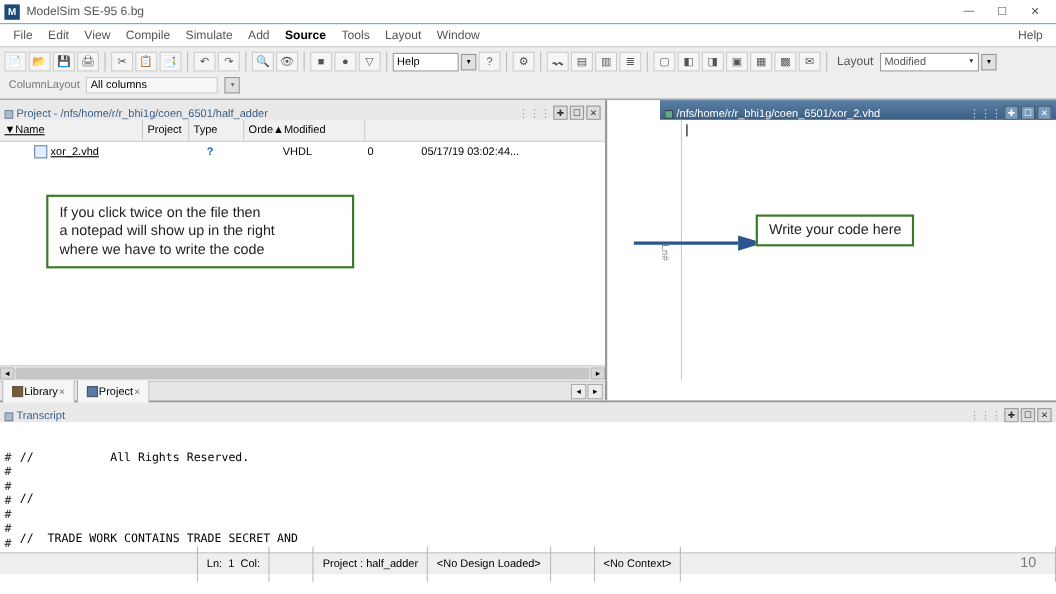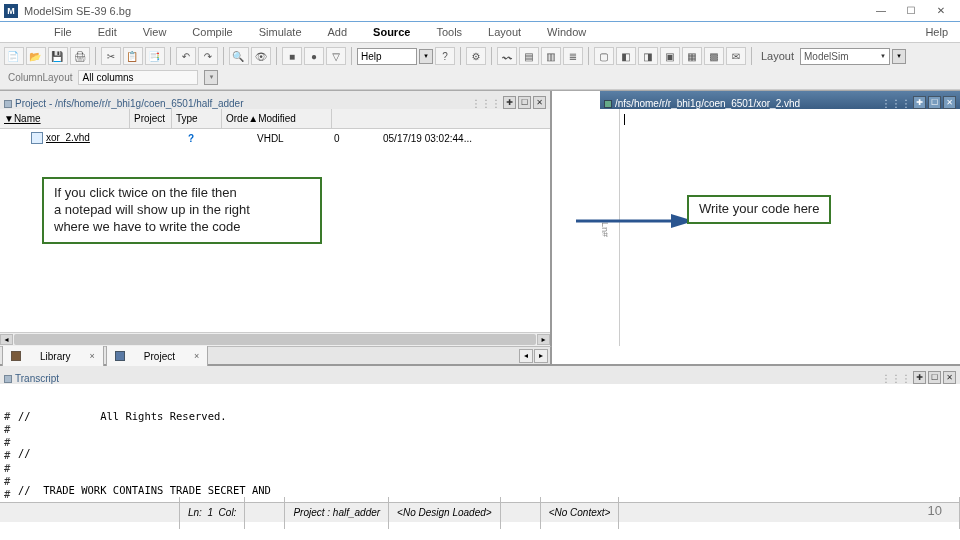--- a/index.html
+++ b/index.html
@@ -36,24 +36,23 @@
     display: inline-flex;
     align-items: center; justify-content: center;
     color: #555; font-size: 10px;
     border: none; background: none;
   }
   .menubar {
     height: 20px;
     display: flex;
     align-items: center;
     padding: 0 6px;
-    gap: 14px;
+    gap: 2px;
     font-size: 11px;
     color: #555;
-    margin-left: 42px;
   }
   .menubar .menu-item { padding: 2px 6px; white-space: nowrap; }
   .menubar .menu-item.bold { font-weight: bold; color: #000; }
   .menubar .spacer { flex: 1; }
   .toolbars {
     background: #eee;
     border-top: 1px solid #ccc;
     border-bottom: 1px solid #ccc;
     padding: 2px 4px;
   }
@@ -291,21 +290,21 @@
     padding: 0 2px;
     gap: 2px;
   }
   .tab {
     border: 1px solid #aaa;
     border-bottom: none;
     padding: 17px 8px;
     background: #f6f6f6;
     display: inline-flex;
     align-items: center;
-    gap: 19px;
+    gap: 1px;
     border-radius: 2px 2px 0 0;
   }
   .tab .x { font-size: 9px; color: #666; }
   .tab-icon {
     width: 10px; height: 10px;
     background: #7a5a3a;
     display: inline-block;
     border: 1px solid #654;
   }
   .tab-icon.proj { background: #5a7aa5; border-color: #456; }
@@ -353,39 +352,38 @@
     align-items: center;
     font-size: 10px;
   }
   .statusbar .cell {
     border-right: 1px solid #bbb;
     padding: 16px 8px;
     height: 100%;
     display: flex;
     align-items: center;
     white-space: nowrap;
-    font-style: italic;
   }
   .statusbar .stretch { flex: 1; }
 
   .slide-num {
     position: absolute;
     right: 18px;
     bottom: 22px;
     font-size: 13px;
     color: #7a7a7a;
   }
   .tri-down { font-size: 6px; color: #333; }
 </style>
 </head>
 <body>
 
 <div class="titlebar">
   <span class="app-icon">M</span>
-  <span class="title">ModelSim SE-39 6.bg</span>
+  <span class="title">ModelSim SE-95 6.bg</span>
   <button class="win-btn">—</button>
   <button class="win-btn">☐</button>
   <button class="win-btn">✕</button>
 </div>
 
 <div class="menubar">
   <span class="menu-item">File</span>
   <span class="menu-item">Edit</span>
   <span class="menu-item">View</span>
   <span class="menu-item">Compile</span>
@@ -434,21 +432,21 @@
     <span class="tbtn">▢</span>
     <span class="tbtn">◧</span>
     <span class="tbtn">◨</span>
     <span class="tbtn">▣</span>
     <span class="tbtn">▦</span>
     <span class="tbtn">▩</span>
     <span class="tbtn">✉</span>
     <span class="tsep"></span>
     <span style="color:#555;margin:0 4px">Layout</span>
     <span class="layout-selector">
-      <span>ModelSim</span>
+      <span>Modified</span>
       <span class="tri-down">▼</span>
     </span>
     <span class="dropdown-arrow">▾</span>
   </div>
   <div class="cl-row">
     <span>ColumnLayout</span>
     <input class="cl-input" value="All columns" style="">
     <span class="dropdown-arrow">▾</span>
   </div>
 </div>

